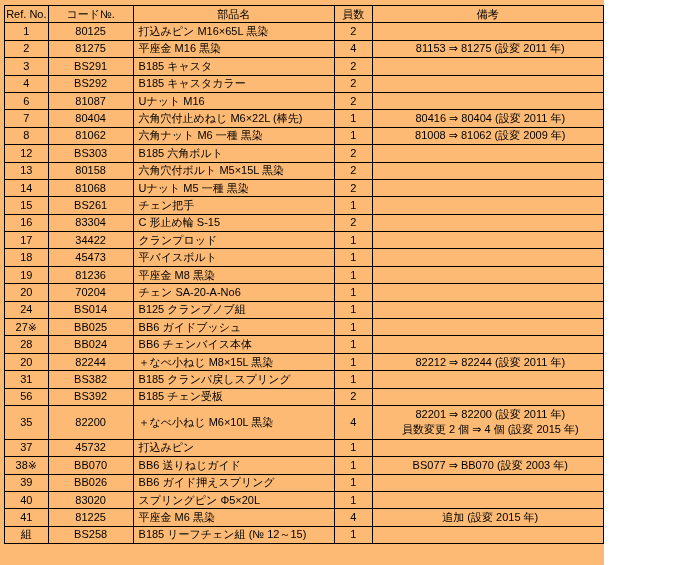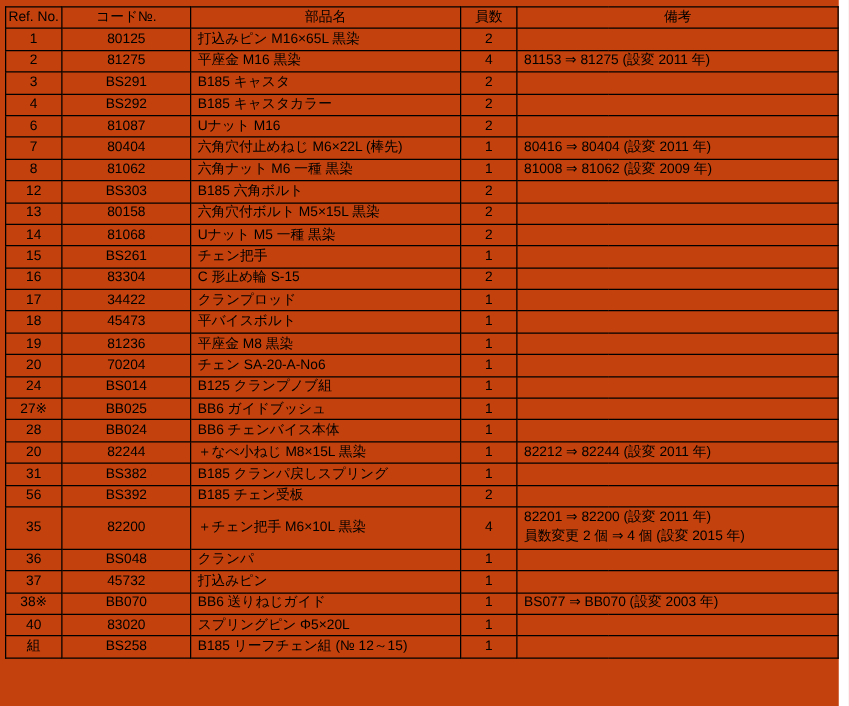--- a/index.html
+++ b/index.html
@@ -6,23 +6,23 @@
     margin: 0;
     padding: 0;
     background: #ffffff;
     width: 679px;
     height: 565px;
     font-family: "Liberation Sans", "DejaVu Sans", sans-serif;
     color: #000000;
   }
   .sheet {
     position: relative;
-    width: 671px;
+    width: 604px;
     height: 565px;
-    background: #c2410c;
+    background: #fdba74;
   }
   table.parts {
     position: absolute;
     left: 4px;
     top: 5px;
     border-collapse: collapse;
     table-layout: fixed;
   }
   table.parts th,
   table.parts td {
@@ -36,21 +36,21 @@
     vertical-align: middle;
     line-height: 13px;
   }
   table.parts thead th { text-align: center; }
   tbody.rows td:nth-child(1),
   tbody.rows td:nth-child(2),
   tbody.rows td:nth-child(4) { text-align: center; }
   tbody.rows td:nth-child(3),
   tbody.rows td:nth-child(5) { text-align: left; padding-left: 5px; }
   tbody.rows tr.tall td { height: 32.8px; }
-  tbody.rows td div { line-height: 15px; }
+  tbody.rows td div { line-height: 15px; text-align: center; }
 </style>
 </head>
 <body>
 
 <div class="sheet">
   <table class="parts">
     <colgroup>
       <col style="width:45px">
       <col style="width:105px">
       <col style="width:217px">
@@ -262,34 +262,25 @@
           <td>BS392</td>
           <td>B185 チェン受板</td>
           <td>2</td>
           <td colspan="2">
             <div></div>
           </td>
         </tr>
         <tr class="tall">
           <td>35</td>
           <td>82200</td>
-          <td>＋チェン把手 M6×10L 黒染</td>
+          <td>＋なべ小ねじ M6×10L 黒染</td>
           <td>4</td>
           <td colspan="2">
             <div>82201 ⇒ 82200 (設変 2011 年)</div>
             <div>員数変更 2 個 ⇒ 4 個  (設変 2015 年)</div>
-          </td>
-        </tr>
-        <tr>
-          <td>36</td>
-          <td>BS048</td>
-          <td>クランパ</td>
-          <td>1</td>
-          <td colspan="2">
-            <div></div>
           </td>
         </tr>
         <tr>
           <td>37</td>
           <td>45732</td>
           <td>打込みピン</td>
           <td>1</td>
           <td colspan="2">
             <div></div>
           </td>
@@ -297,26 +288,44 @@
         <tr>
           <td>38※</td>
           <td>BB070</td>
           <td>BB6 送りねじガイド</td>
           <td>1</td>
           <td colspan="2">
             <div>BS077 ⇒ BB070 (設変 2003 年)</div>
           </td>
         </tr>
         <tr>
+          <td>39</td>
+          <td>BB026</td>
+          <td>BB6 ガイド押えスプリング</td>
+          <td>1</td>
+          <td colspan="2">
+            <div></div>
+          </td>
+        </tr>
+        <tr>
           <td>40</td>
           <td>83020</td>
           <td>スプリングピン Φ5×20L</td>
           <td>1</td>
           <td colspan="2">
             <div></div>
+          </td>
+        </tr>
+        <tr>
+          <td>41</td>
+          <td>81225</td>
+          <td>平座金 M6 黒染</td>
+          <td>4</td>
+          <td colspan="2">
+            <div>追加 (設変 2015 年)</div>
           </td>
         </tr>
         <tr>
           <td>組</td>
           <td>BS258</td>
           <td>B185 リーフチェン組 (№ 12～15)</td>
           <td>1</td>
           <td colspan="2">
             <div></div>
           </td>

